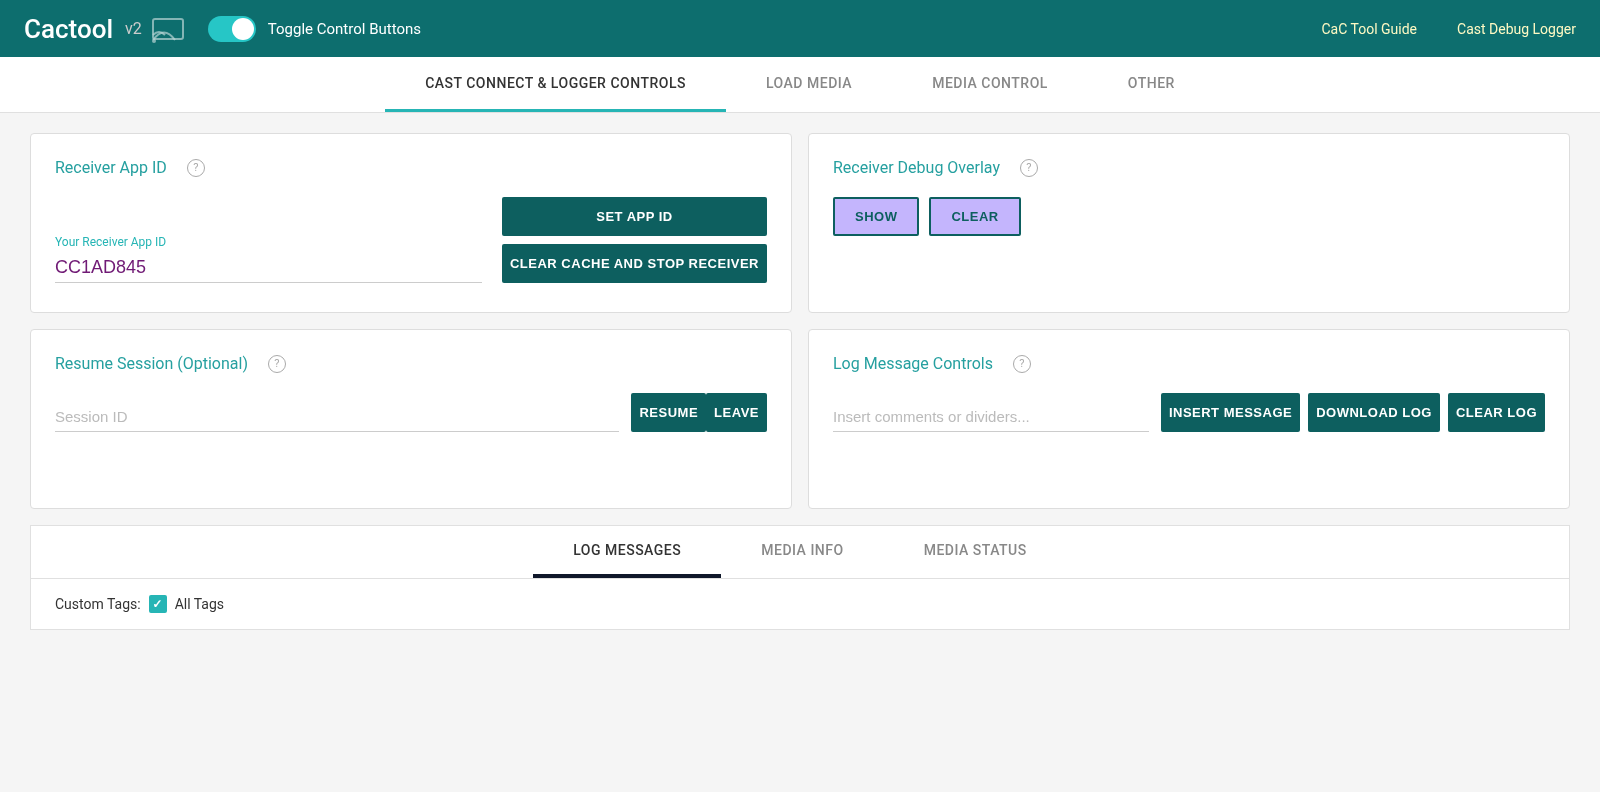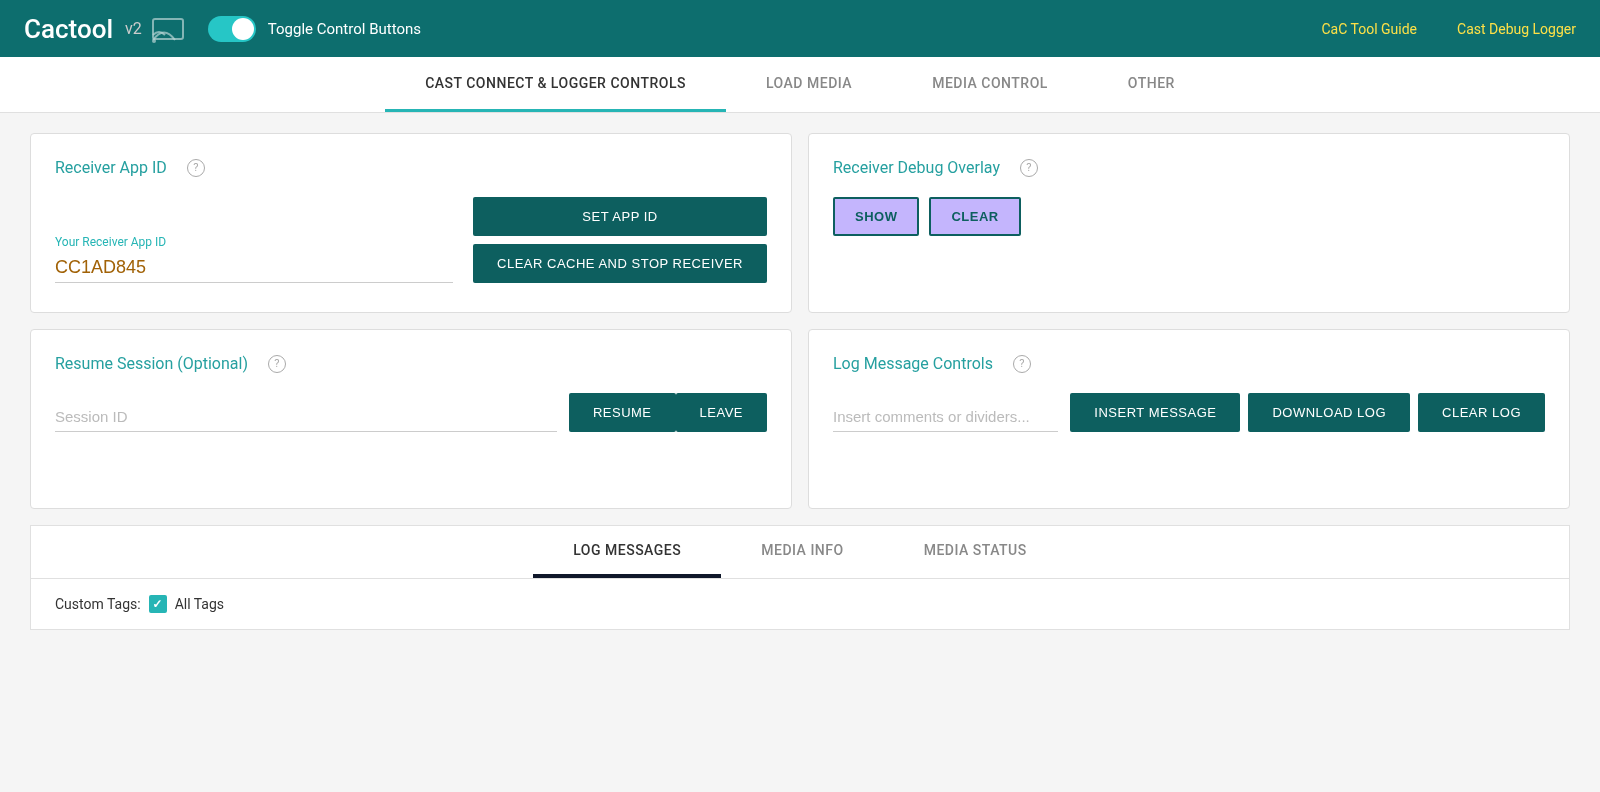--- a/index.html
+++ b/index.html
@@ -61,21 +61,21 @@
     .toggle-label {
       font-size: 15px;
       color: white;
     }
     .header-nav {
       margin-left: auto;
       display: flex;
       gap: 40px;
     }
     .header-nav-link {
-      color: #fde047;
+      color: #fef9c3;
       font-size: 14px;
       text-decoration: none;
       cursor: pointer;
     }
 
     
     .tabs-bar {
       background: white;
       border-bottom: 1px solid #e0e0e0;
       display: flex;
@@ -144,21 +144,21 @@
       font-size: 12px;
       color: #26b5b5;
       margin-bottom: 4px;
     }
     .input-field {
       width: 100%;
       border: none;
       border-bottom: 1px solid #ccc;
       padding: 4px 0;
       font-size: 18px;
-      color: #a16207;
+      color: #701a75;
       outline: none;
       background: transparent;
     }
     .input-field::placeholder {
       color: #bbb;
       font-size: 15px;
     }
     .panel-content-area {
       display: flex;
       align-items: flex-end;
@@ -172,23 +172,23 @@
       display: flex;
       flex-direction: column;
       gap: 8px;
     }
 
     
     .btn-dark {
       background: #0d5f5f;
       color: white;
       border: none;
-      padding: 12px 24px;
+      padding: 12px 8px;
       font-size: 13px;
-      font-weight: 400;
+      font-weight: 700;
       letter-spacing: 0.5px;
       cursor: pointer;
       border-radius: 2px;
       text-transform: uppercase;
       white-space: nowrap;
     }
     .btn-outline {
       background: #c4b5fd;
       color: #0d5f5f;
       border: 2px solid #0d5f5f;

